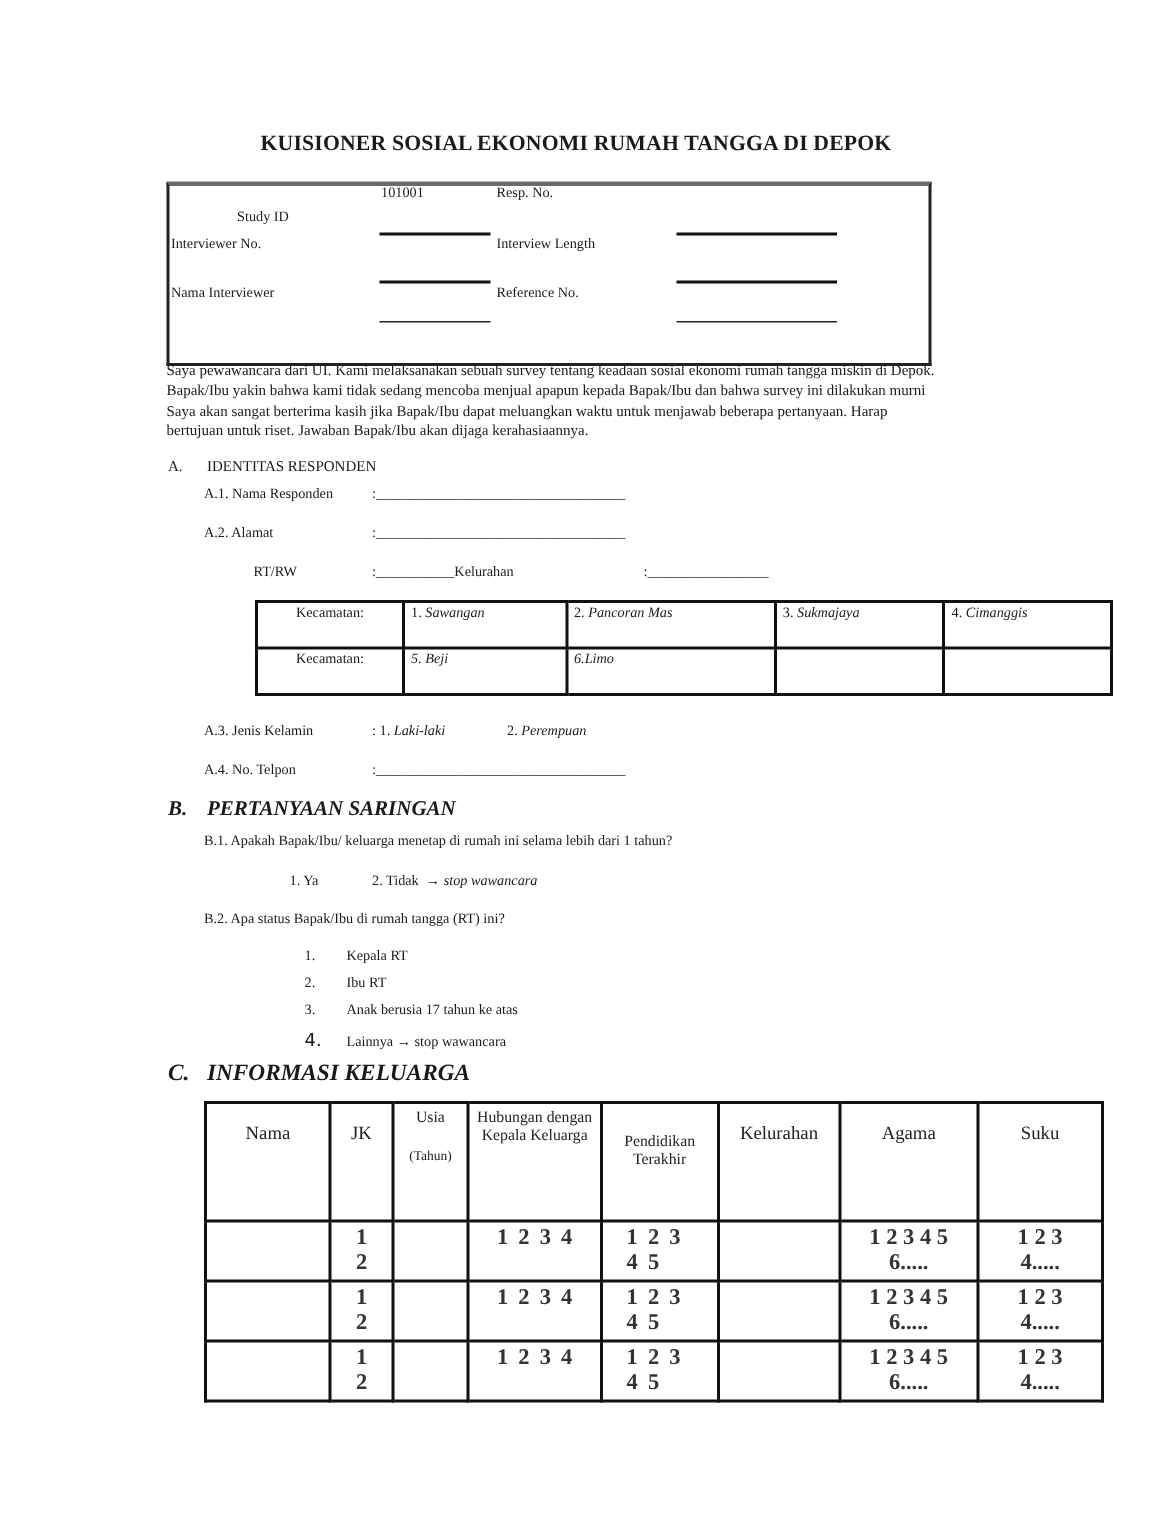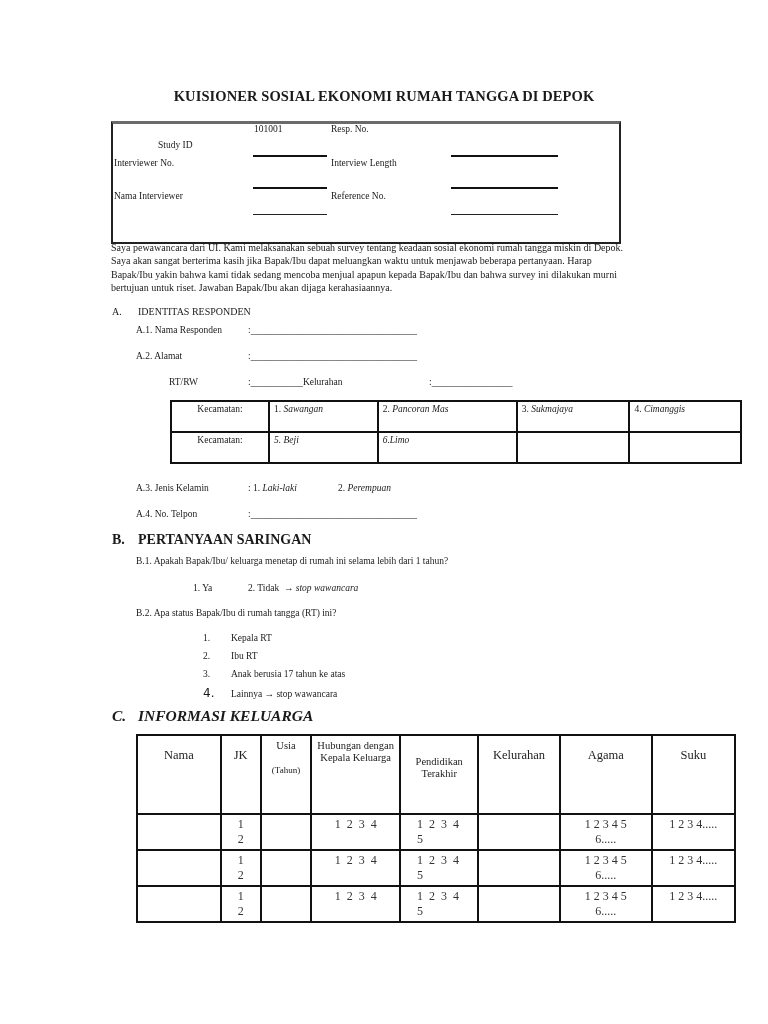--- a/index.html
+++ b/index.html
@@ -14,32 +14,32 @@
   .hdrbox {
     left: 111px; top: 121px; width: 506px; height: 118px;
     border-top: 3px solid #6a6a6a; border-left: 2px solid #222; border-right: 2px solid #222; border-bottom: 2px solid #222;
   }
   .uline { height: 0; border-top: 2px solid #111; }
   .uline.thin { border-top: 1px solid #222; }
   .intro { left: 111px; top: 241px; width: 526px; font-size: 10px; line-height: 13.4px; text-align: justify; }
   .intro .l { display: block; }
   .sec-a { left: 112px; top: 306px; font-size: 10px; }
   .sec-a .num { display: inline-block; width: 26px; }
-  .sec-big { font-size: 14px; font-weight: bold; }
+  .sec-big { font-size: 14px; font-weight: bold; font-style: italic; }
   .sec-big .num { display: inline-block; width: 26px; }
   .sec-c { font-size: 15.5px; font-weight: bold; font-style: italic; }
   table { border-collapse: collapse; }
   .kec { left: 170px; top: 400px; width: 572px; font-size: 9.5px; }
   .kec td { border: 2px solid #111; height: 25px; vertical-align: top; padding: 2px 4px; }
   .kec td.lab { text-align: center; width: 88px; }
   .fam { left: 136px; top: 734px; width: 600px; }
   .fam td, .fam th { border: 2px solid #111; font-weight: normal; }
   .fam th { height: 56px; text-align: center; vertical-align: top; font-size: 12.5px; line-height: 14px; padding-top: 12px; color: #222; }
   .fam th.small { font-size: 10.5px; line-height: 12px; padding-top: 4px; }
-  .fam td { height: 26px; vertical-align: top; font-size: 12px; padding: 2px 16px; color: #333; word-spacing: 3px; }
+  .fam td { height: 26px; vertical-align: top; font-size: 15px; padding: 2px 16px; color: #333; word-spacing: 3px; font-weight: bold; }
   .fam td.c { text-align: center; }
   .fam td.dots { text-align: center; }
   .ans-list .num { display: inline-block; width: 28px; }
 </style>
 </head>
 <body>
 
 <div class="abs title">KUISIONER SOSIAL EKONOMI RUMAH TANGGA DI DEPOK</div>
 
 <div class="abs hdrbox"></div>
@@ -57,22 +57,22 @@
 <div class="abs uline" style="left:451px;top:187px;width:107px;"></div>
 
 <div class="abs t9" style="left:114px;top:191px;">Nama Interviewer</div>
 <div class="abs t9" style="left:331px;top:191px;">Reference No.</div>
 
 <div class="abs uline thin" style="left:253px;top:214px;width:74px;"></div>
 <div class="abs uline thin" style="left:451px;top:214px;width:107px;"></div>
 
 <div class="abs intro">
   <span class="l">Saya pewawancara dari UI. Kami melaksanakan sebuah survey tentang keadaan sosial ekonomi  rumah tangga miskin di Depok.</span>
+  <span class="l">Bapak/Ibu yakin bahwa kami tidak sedang mencoba menjual apapun kepada Bapak/Ibu dan bahwa survey ini dilakukan murni</span>
   <span class="l">Saya akan sangat berterima kasih jika Bapak/Ibu dapat meluangkan waktu untuk menjawab beberapa pertanyaan. Harap</span>
-  <span class="l">Bapak/Ibu yakin bahwa kami tidak sedang mencoba menjual apapun kepada Bapak/Ibu dan bahwa survey ini dilakukan murni</span>
   <span class="l">bertujuan untuk riset. Jawaban Bapak/Ibu akan dijaga kerahasiaannya.</span>
 </div>
 
 <div class="abs sec-a">
   <span class="num">A.</span><span>IDENTITAS RESPONDEN</span>
 </div>
 
 <div class="abs t9" style="left:136px;top:325px;">A.1. Nama Responden</div>
 <div class="abs t9" style="left:248px;top:325px;"><span>:</span><span>___________________________________</span></div>
 

